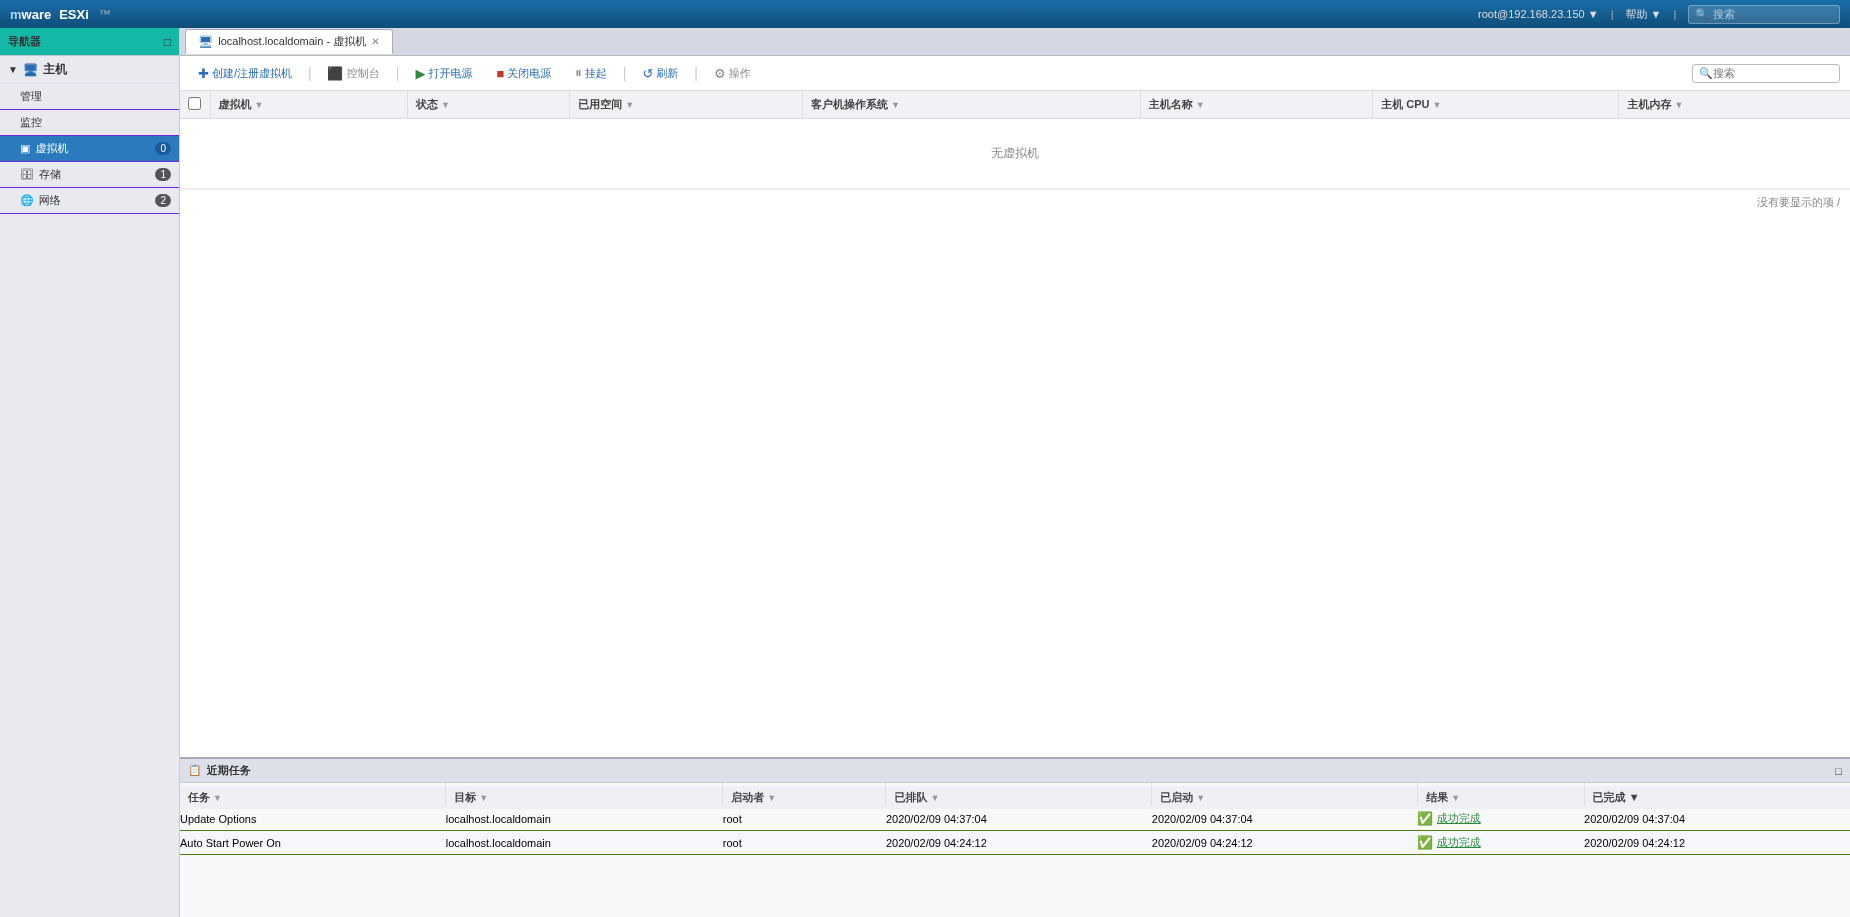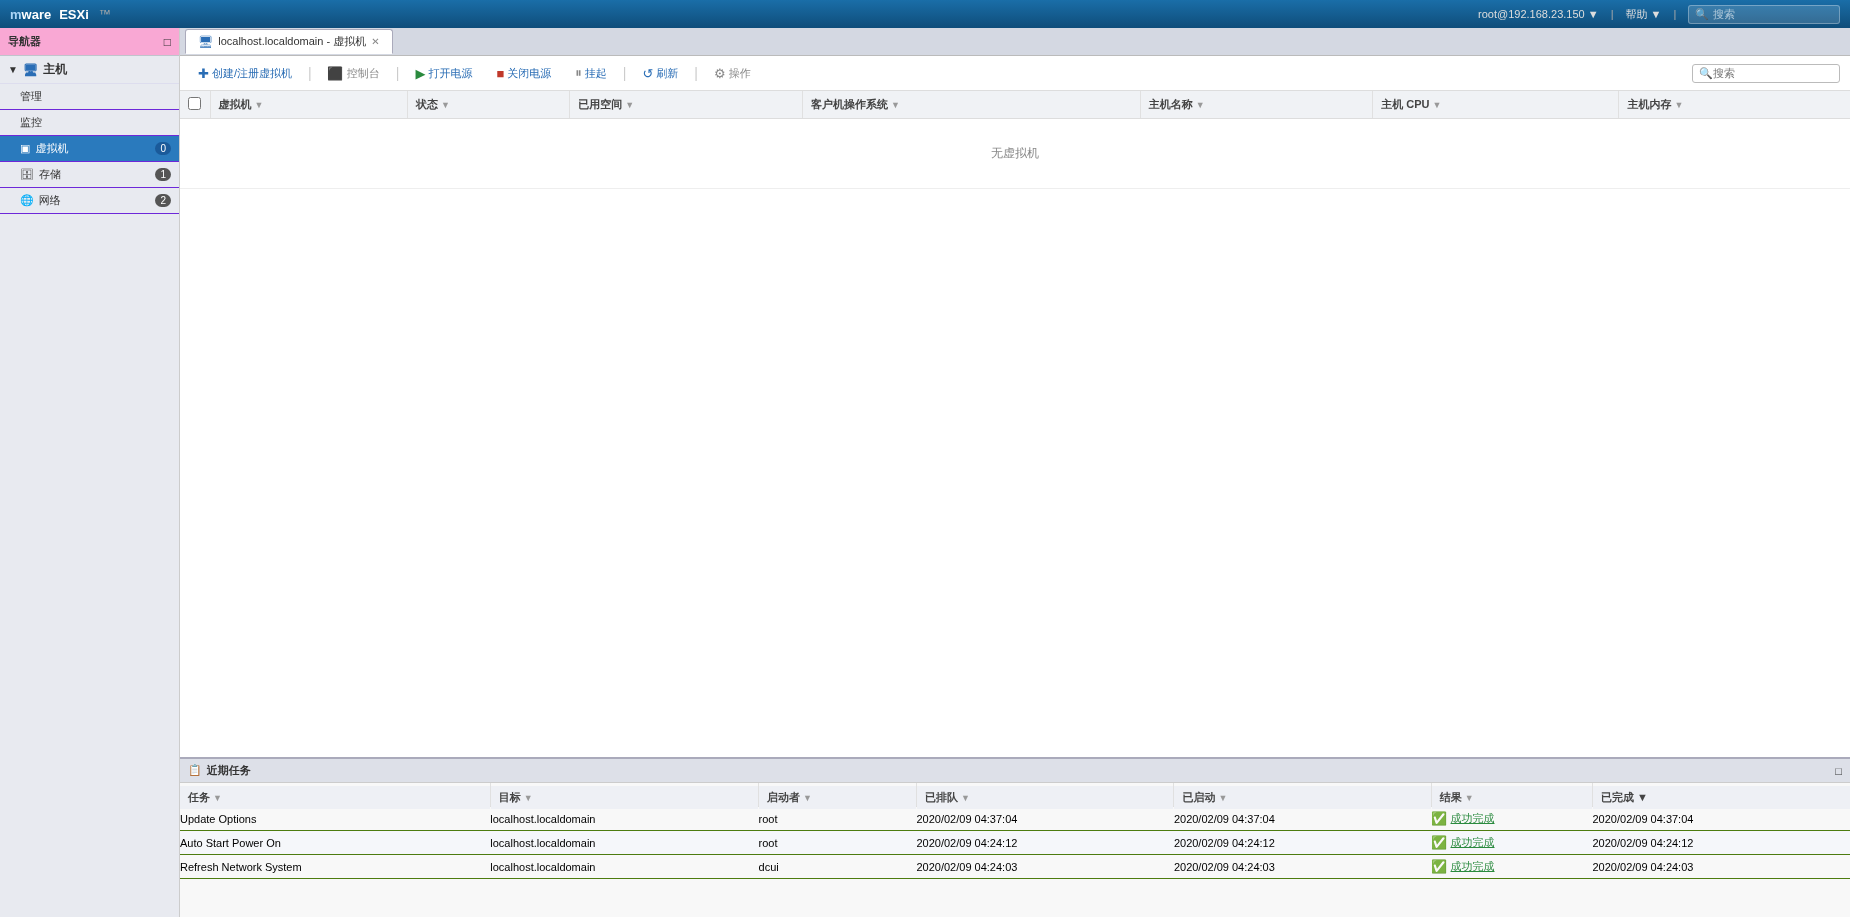--- a/index.html
+++ b/index.html
@@ -31,21 +31,21 @@
       border-right: 1px solid #ccc;
       display: flex;
       flex-direction: column;
       flex-shrink: 0;
     }
     .sidebar-section-header {
       display: flex;
       align-items: center;
       justify-content: space-between;
       padding: 6px 8px;
-      background: #f9a8d4;
+      background: #14b8a6;
       border-bottom: 1px solid #c0c4cc;
       font-size: 11px;
       font-weight: bold;
       color: #333;
       cursor: pointer;
     }
     .sidebar-item {
       display: flex;
       align-items: center;
       padding: 5px 8px 5px 20px;
@@ -387,20 +387,21 @@
           </tr>
         </thead>
         <tbody>
           <tr>
             <td colspan="8">
               <div class="empty-message">无虚拟机</div>
             </td>
           </tr>
         </tbody>
       </table>
+      <div class="no-items-right">没有要显示的项 /</div>
     </div>
 
     <div id="recent-tasks">
       <div id="tasks-header">
         <div class="header-left">
           <span style="color:#2a6db5;">📋</span>
           <span>近期任务</span>
         </div>
         <span style="cursor:pointer;">□</span>
       </div>
@@ -473,33 +474,19 @@
                 <td>2020/02/09 04:24:12</td>
                 <td>2020/02/09 04:24:12</td>
                 <td>
                   <span class="success-badge">
                     <span class="success-icon">✅</span>
                     <span style="color:#2a8a3e; cursor:pointer; text-decoration:underline;">成功完成</span>
                   </span>
                 </td>
                 <td>2020/02/09 04:24:12</td>
               </tr>
-              <tr>
-                <td>Refresh Network System</td>
-                <td>localhost.localdomain</td>
-                <td>dcui</td>
-                <td>2020/02/09 04:24:03</td>
-                <td>2020/02/09 04:24:03</td>
-                <td>
-                  <span class="success-badge">
-                    <span class="success-icon">✅</span>
-                    <span style="color:#2a8a3e; cursor:pointer; text-decoration:underline;">成功完成</span>
-                  </span>
-                </td>
-                <td>2020/02/09 04:24:03</td>
-              </tr>
             </tbody>
         </table>
       </div>
     </div>
 
   </div>
 </div>
 
 </body></html>

